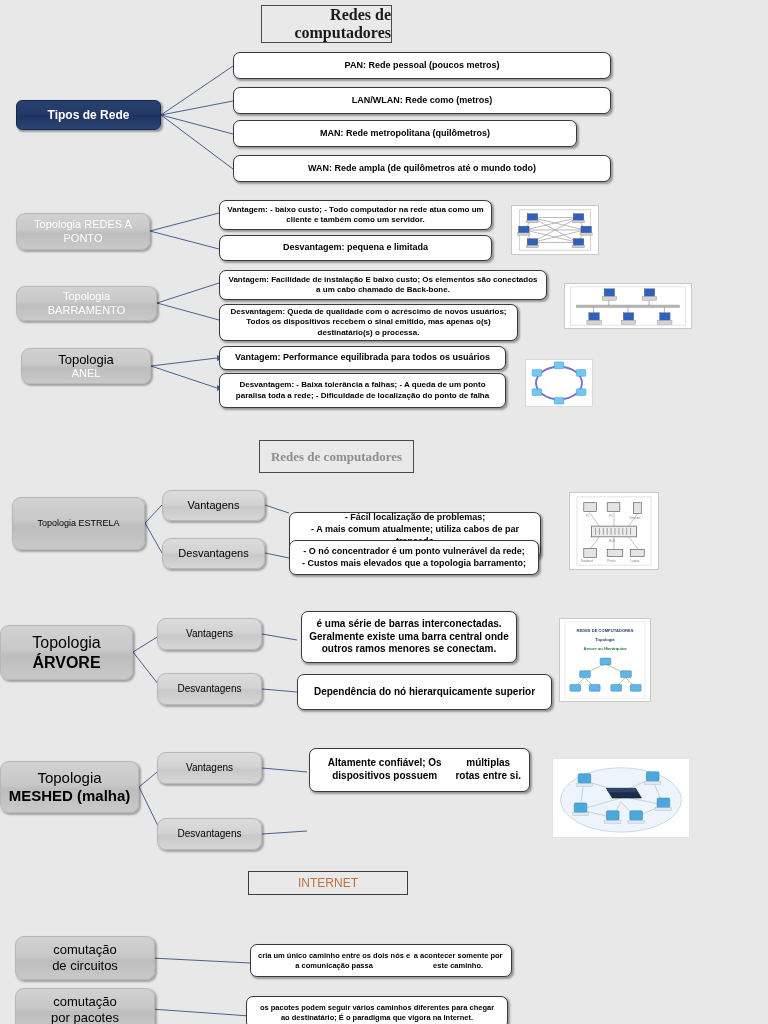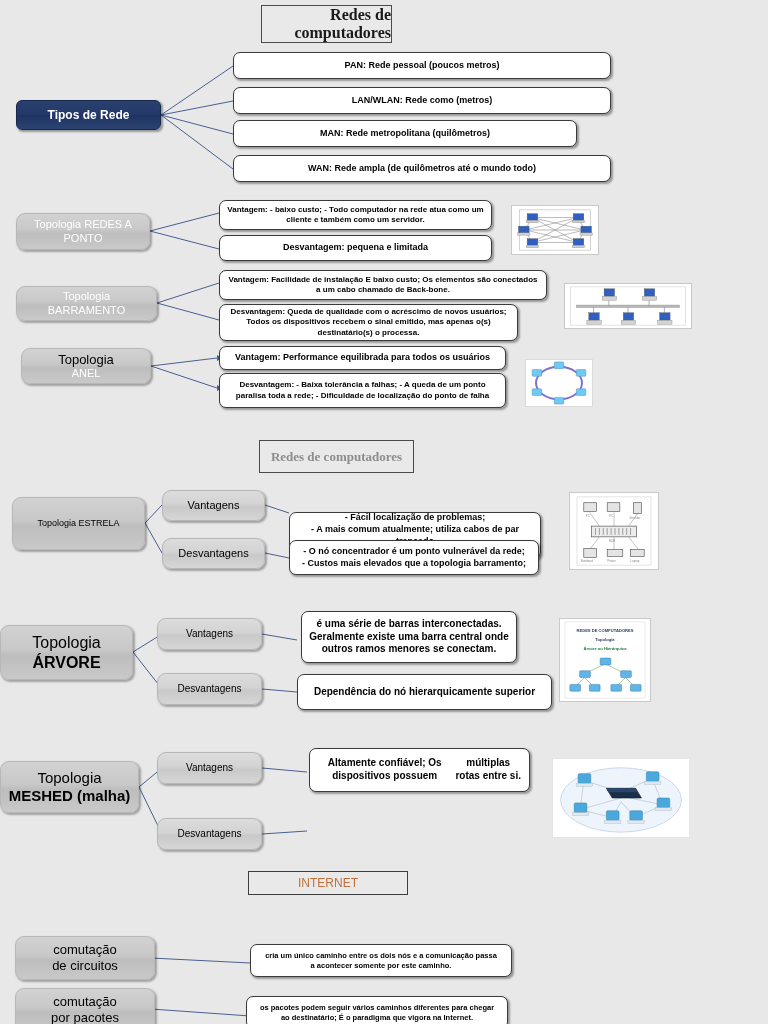--- a/index.html
+++ b/index.html
@@ -443,21 +443,21 @@
   </div>
 
   <div class="node hdr internet t12" style="left:248px;top:871px;width:160px;height:24px;">
     <span>INTERNET</span>
   </div>
 
   <div class="node grey t13" style="left:15px;top:936px;width:140px;height:44px;flex-direction:column;">
     <span>comutação</span>
     <span>de circuitos</span>
   </div>
-  <div class="node leaf t75" style="left:250px;top:944px;width:262px;height:33px;flex-direction:column;align-items:center;">
+  <div class="node leaf t75" style="left:250px;top:944px;width:262px;height:33px;flex-direction:row;align-items:center;">
     <span>cria um único caminho entre os dois nós e a comunicação passa</span>
     <span>a acontecer somente por este caminho.</span>
   </div>
 
   <div class="node grey t13" style="left:15px;top:988px;width:140px;height:44px;flex-direction:column;">
     <span>comutação</span>
     <span>por pacotes</span>
   </div>
   <div class="node leaf t75" style="left:246px;top:996px;width:262px;height:33px;flex-direction:column;">
     <span>os pacotes podem seguir vários caminhos diferentes para chegar</span>

